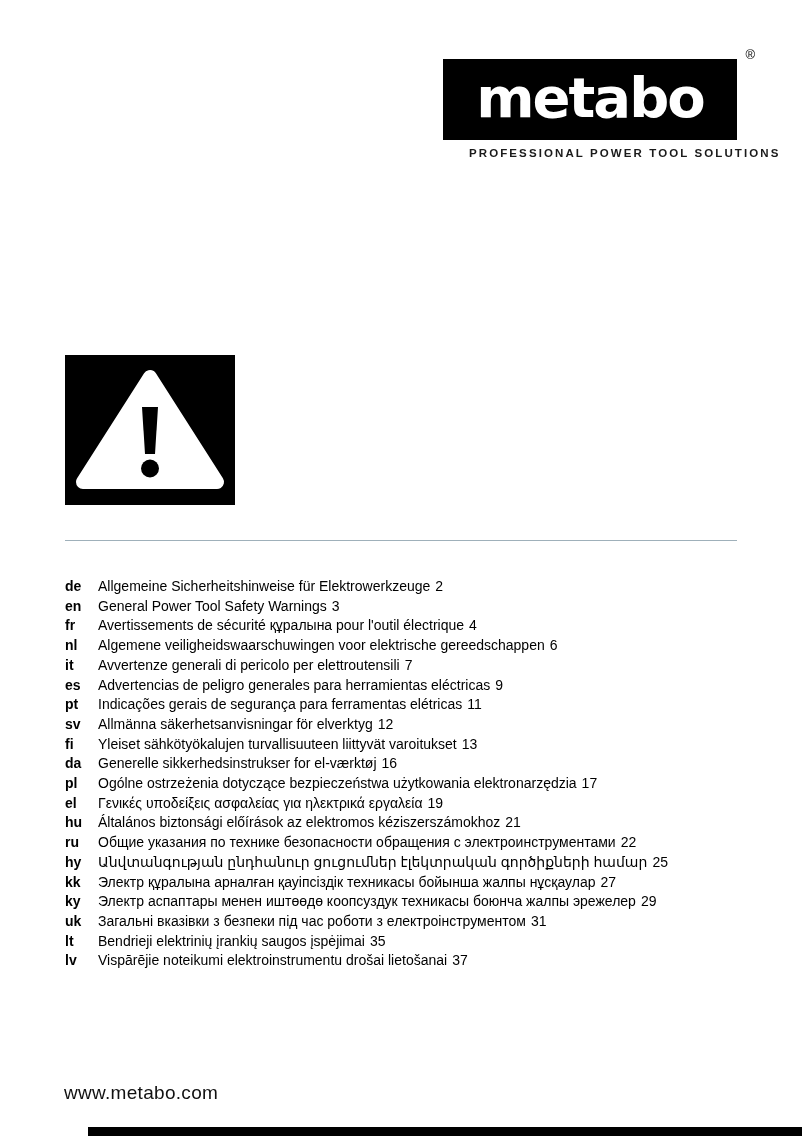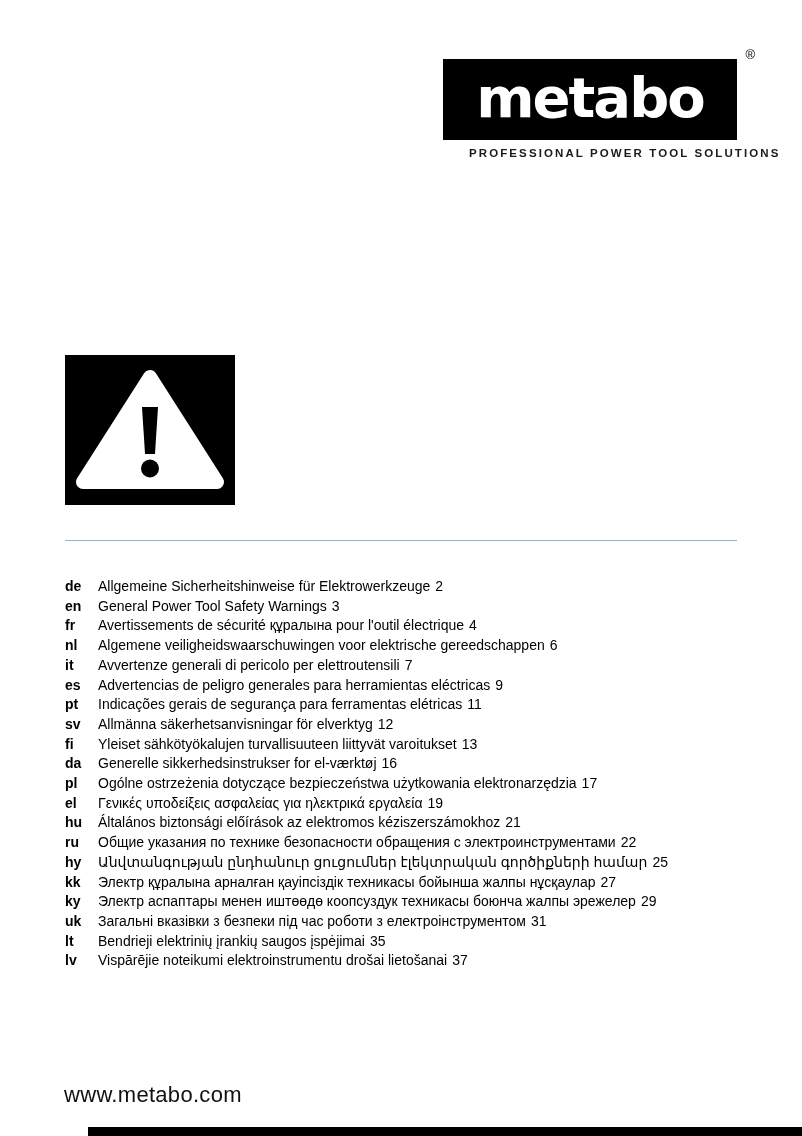--- a/index.html
+++ b/index.html
@@ -77,21 +77,21 @@
     min-width: 33px;
     font-weight: bold;
   }
   .lang-row .page { margin-left: 5px; }
 
   
   .website {
     position: absolute;
     top: 1082px;
     left: 64px;
-    font-size: 22px;
+    font-size: 19px;
     letter-spacing: 0.3px;
     color: #111;
   }
   .bottom-bar {
     position: absolute;
     left: 88px;
     right: 0;
     bottom: 0;
     height: 9px;
     background: #000;

